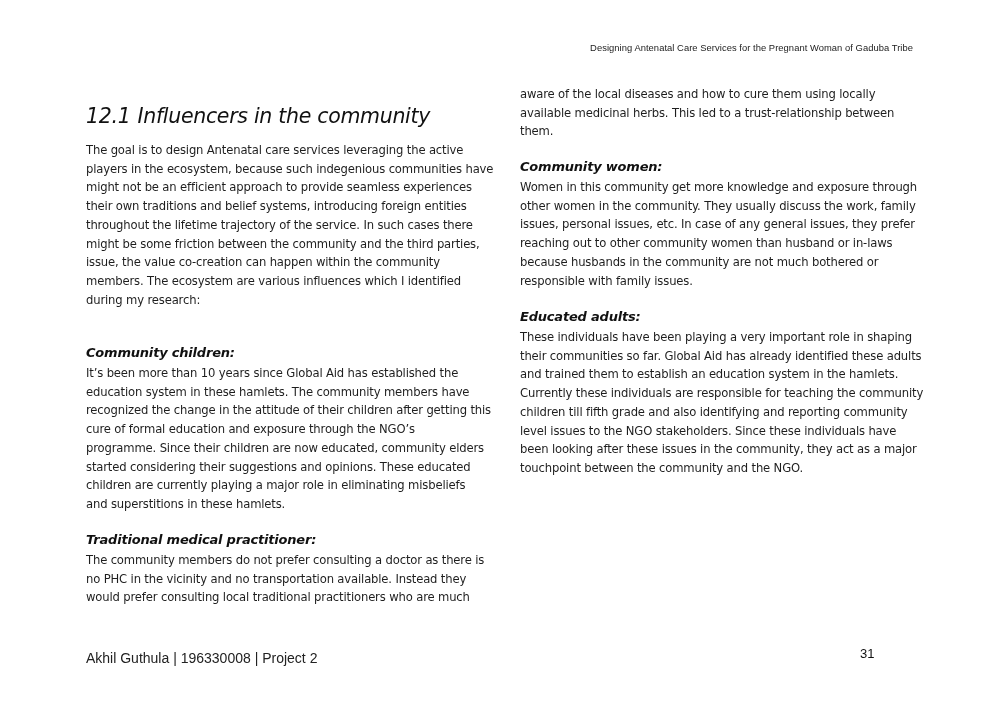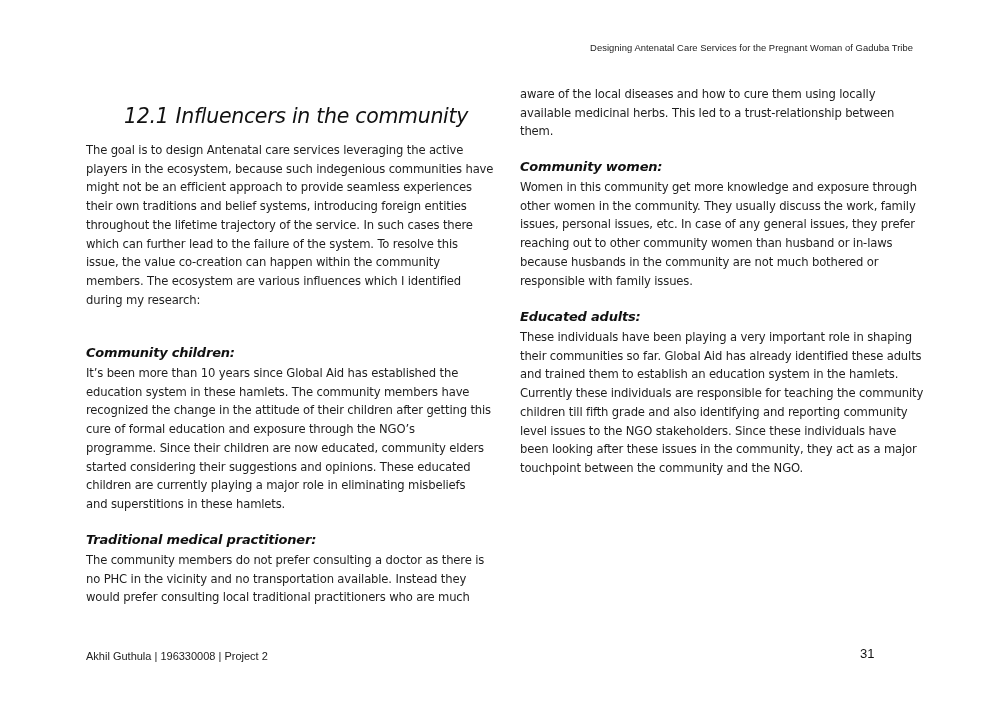--- a/index.html
+++ b/index.html
@@ -3,45 +3,45 @@
 <meta charset="utf-8">
 <style>
   html, body { margin: 0; padding: 0; background: #ffffff; }
   body { width: 1000px; height: 707px; position: relative; overflow: hidden;
          font-family: "DejaVu Sans", sans-serif; color: #1a1a1a; }
   .running-head { position: absolute; top: 42px; right: 87px; font-size: 9.4px;
                   font-family: "Liberation Sans", sans-serif; color: #222; letter-spacing: 0.05px; }
   .section-title { position: absolute; left: 86px; top: 104px; margin: 0;
                    font-family: "DejaVu Sans", sans-serif; font-style: italic; font-weight: normal;
                    font-size: 20.5px; color: #111; letter-spacing: -0.3px; white-space: nowrap; }
-  .section-title .num { margin-right: 7px; margin-left: 38px; }
+  .section-title .num { margin-right: 7px; }
   .para { position: absolute; margin: 0; font-size: 11.6px; line-height: 18.7px; color: #1e1e1e;
           letter-spacing: -0.15px; white-space: nowrap; }
   .para span { display: block; }
   .subhead { position: absolute; margin: 0; font-style: italic; font-weight: bold;
              font-size: 13px; color: #111; letter-spacing: -0.2px; white-space: nowrap; }
-  .footer-left { position: absolute; left: 86px; top: 650px; font-size: 11px;
+  .footer-left { position: absolute; left: 86px; top: 650px; font-size: 14px;
                  font-family: "Liberation Sans", sans-serif; color: #222; }
   .page-number { position: absolute; left: 860px; top: 646px; font-size: 13px;
                  font-family: "Liberation Sans", sans-serif; color: #111; }
 </style>
 </head>
 <body>
 
 <div class="running-head">Designing Antenatal Care Services for the Pregnant Woman of Gaduba Tribe</div>
 
 <h2 class="section-title"><span class="num">12.1</span><span>Influencers in the community</span></h2>
 
 <p class="para" style="left:86px; top:141px;">
   <span>The goal is to design Antenatal care services leveraging the active</span>
   <span>players in the ecosystem, because such indegenious communities have</span>
   <span>might not be an efficient approach to provide seamless experiences</span>
   <span>their own traditions and belief systems, introducing foreign entities</span>
   <span>throughout the lifetime trajectory of the service. In such cases there</span>
-  <span>which can further lead to the failure of the system. To resolve this</span>
+  <span>might be some friction between the community and the third parties,</span>
   <span>issue, the value co-creation can happen within the community</span>
   <span>members. The ecosystem are various influences which I identified</span>
   <span>during my research:</span>
 </p>
 
 <h3 class="subhead" style="left:86px; top:345px;">Community children:</h3>
 <p class="para" style="left:86px; top:364px;">
   <span>It’s been more than 10 years since Global Aid has established the</span>
   <span>education system in these hamlets. The community members have</span>
   <span>recognized the change in the attitude of their children after getting this</span>

